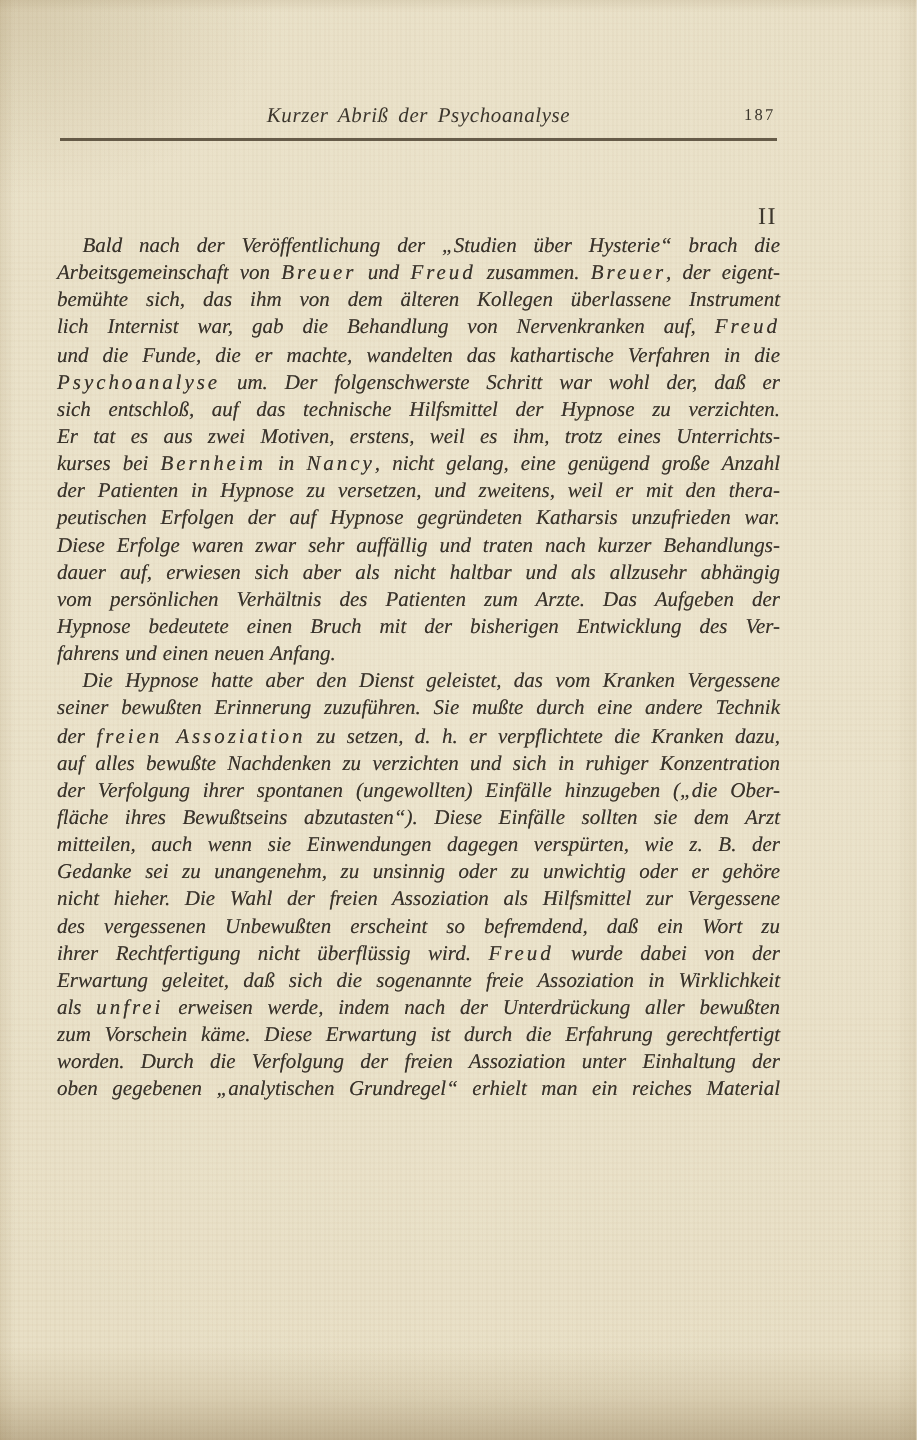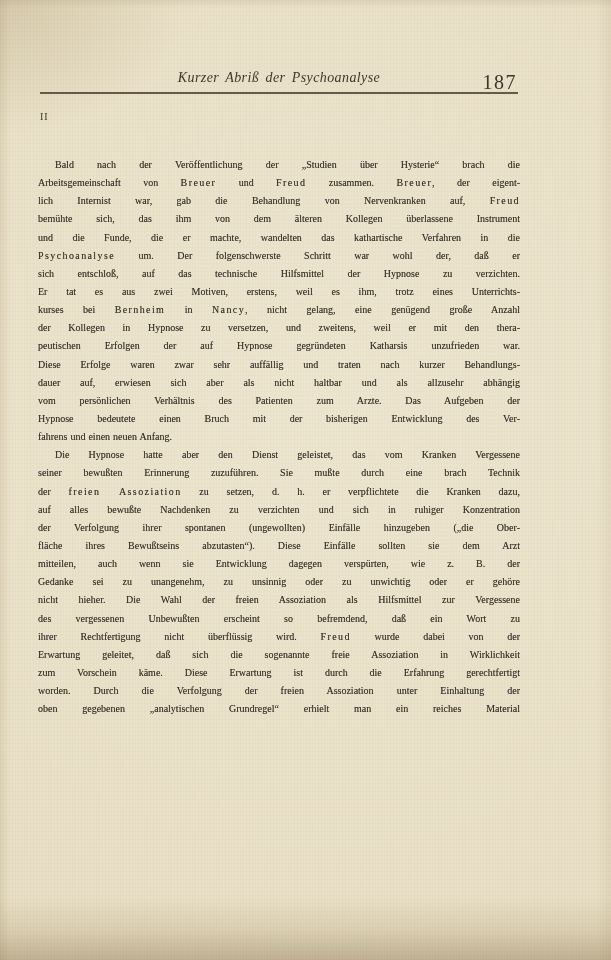--- a/index.html
+++ b/index.html
@@ -32,52 +32,53 @@
     text-align: center;
     font-style: italic;
     font-size: 14px;
     letter-spacing: 0.4px;
     word-spacing: 2.5px;
     color: #3c362d;
   }
   .page-number {
     position: absolute;
     right: 1px; top: 1px;
-    font-size: 20px;
+    font-size: 11px;
     letter-spacing: 1.5px;
     color: #3c362d;
   }
   .header-rule {
     position: absolute;
     top: 92px; left: 40px; width: 478px; height: 1.6px;
     background: rgba(72,61,44,0.82);
   }
   .section-heading {
     position: absolute;
-    top: 111px; left: 40px; width: 478px;
-    text-align: left;
-    font-size: 10px;
+    top: 136px; left: 40px; width: 478px;
+    text-align: right;
+    font-size: 16px;
     letter-spacing: 1px;
     color: #3c362d;
   }
   .text-block {
     position: absolute;
     top: 156px; left: 38px; width: 482px;
   }
   .paragraph { margin: 0; }
   .line {
-    font-size: 10px;
+    font-size: 14px;
     line-height: 18.15px;
     height: 18.15px;
     white-space: nowrap;
     text-align: justify;
     text-align-last: justify;
     word-spacing: 0.5px;
     color: #38322a;
     text-shadow: 0 0 0.3px rgba(56,50,42,0.55);
+    font-style: italic;
   }
   .line.first { text-indent: 17px; }
   .line.nojust { text-align-last: left; }
   .sperr { letter-spacing: 0.14em; }
 </style>
 </head>
 <body>
 
 <div class="page">
 
@@ -87,47 +88,48 @@
   </div>
 
   <div class="header-rule"></div>
 
   <div class="section-heading">II</div>
 
   <div class="text-block">
       <div class="paragraph">
         <div class="line first">Bald nach der Veröffentlichung der „Studien über Hysterie“ brach die</div>
         <div class="line">Arbeitsgemeinschaft von <span class="sperr">Breuer</span> und <span class="sperr">Freud</span> zusammen. <span class="sperr">Breuer</span>, der eigent-</div>
+        <div class="line">bemühte sich, das ihm von dem älteren Kollegen überlassene Instrument</div>
         <div class="line">lich Internist war, gab die Behandlung von Nervenkranken auf, <span class="sperr">Freud</span></div>
-        <div class="line">bemühte sich, das ihm von dem älteren Kollegen überlassene Instrument</div>
         <div class="line">und die Funde, die er machte, wandelten das kathartische Verfahren in die</div>
         <div class="line"><span class="sperr">Psychoanalyse</span> um. Der folgenschwerste Schritt war wohl der, daß er</div>
         <div class="line">sich entschloß, auf das technische Hilfsmittel der Hypnose zu verzichten.</div>
         <div class="line">Er tat es aus zwei Motiven, erstens, weil es ihm, trotz eines Unterrichts-</div>
         <div class="line">kurses bei <span class="sperr">Bernheim</span> in <span class="sperr">Nancy</span>, nicht gelang, eine genügend große Anzahl</div>
-        <div class="line">der Kollegen in Hypnose zu versetzen, und zweitens, weil er mit den thera-</div>
+        <div class="line">der Patienten in Hypnose zu versetzen, und zweitens, weil er mit den thera-</div>
         <div class="line">peutischen Erfolgen der auf Hypnose gegründeten Katharsis unzufrieden war.</div>
         <div class="line">Diese Erfolge waren zwar sehr auffällig und traten nach kurzer Behandlungs-</div>
         <div class="line">dauer auf, erwiesen sich aber als nicht haltbar und als allzusehr abhängig</div>
         <div class="line">vom persönlichen Verhältnis des Patienten zum Arzte. Das Aufgeben der</div>
         <div class="line">Hypnose bedeutete einen Bruch mit der bisherigen Entwicklung des Ver-</div>
         <div class="line nojust">fahrens und einen neuen Anfang.</div>
       </div>
       <div class="paragraph">
         <div class="line first">Die Hypnose hatte aber den Dienst geleistet, das vom Kranken Vergessene</div>
-        <div class="line">seiner bewußten Erinnerung zuzuführen. Sie mußte durch eine brach Technik</div>
+        <div class="line">seiner bewußten Erinnerung zuzuführen. Sie mußte durch eine andere Technik</div>
         <div class="line">der <span class="sperr">freien Assoziation</span> zu setzen, d. h. er verpflichtete die Kranken dazu,</div>
         <div class="line">auf alles bewußte Nachdenken zu verzichten und sich in ruhiger Konzentration</div>
         <div class="line">der Verfolgung ihrer spontanen (ungewollten) Einfälle hinzugeben („die Ober-</div>
         <div class="line">fläche ihres Bewußtseins abzutasten“). Diese Einfälle sollten sie dem Arzt</div>
-        <div class="line">mitteilen, auch wenn sie Entwicklung dagegen verspürten, wie z. B. der</div>
+        <div class="line">mitteilen, auch wenn sie Einwendungen dagegen verspürten, wie z. B. der</div>
         <div class="line">Gedanke sei zu unangenehm, zu unsinnig oder zu unwichtig oder er gehöre</div>
         <div class="line">nicht hieher. Die Wahl der freien Assoziation als Hilfsmittel zur Vergessene</div>
         <div class="line">des vergessenen Unbewußten erscheint so befremdend, daß ein Wort zu</div>
         <div class="line">ihrer Rechtfertigung nicht überflüssig wird. <span class="sperr">Freud</span> wurde dabei von der</div>
         <div class="line">Erwartung geleitet, daß sich die sogenannte freie Assoziation in Wirklichkeit</div>
+        <div class="line">als <span class="sperr">unfrei</span> erweisen werde, indem nach der Unterdrückung aller bewußten</div>
         <div class="line">zum Vorschein käme. Diese Erwartung ist durch die Erfahrung gerechtfertigt</div>
         <div class="line">worden. Durch die Verfolgung der freien Assoziation unter Einhaltung der</div>
         <div class="line">oben gegebenen „analytischen Grundregel“ erhielt man ein reiches Material</div>
       </div>
     </div>
 
 </div>
 
 </body></html>

